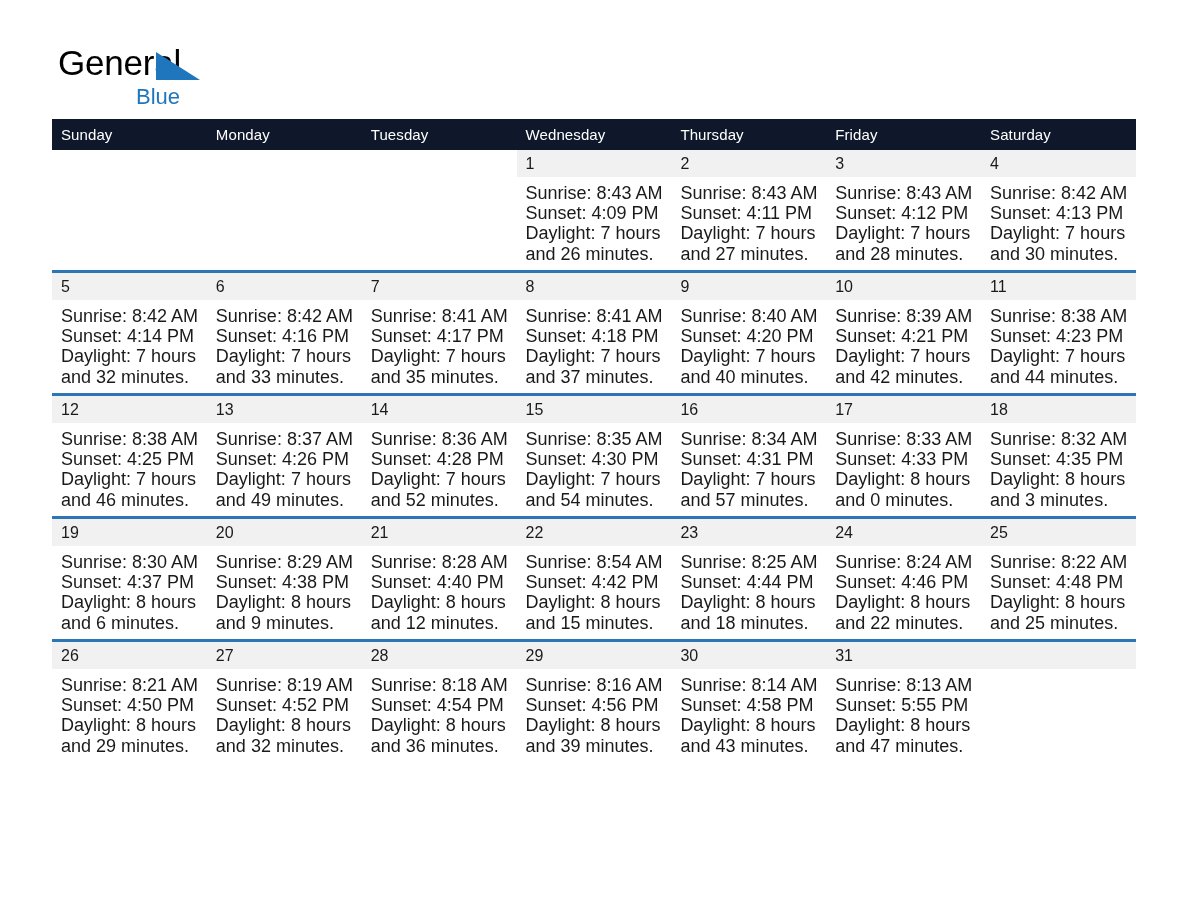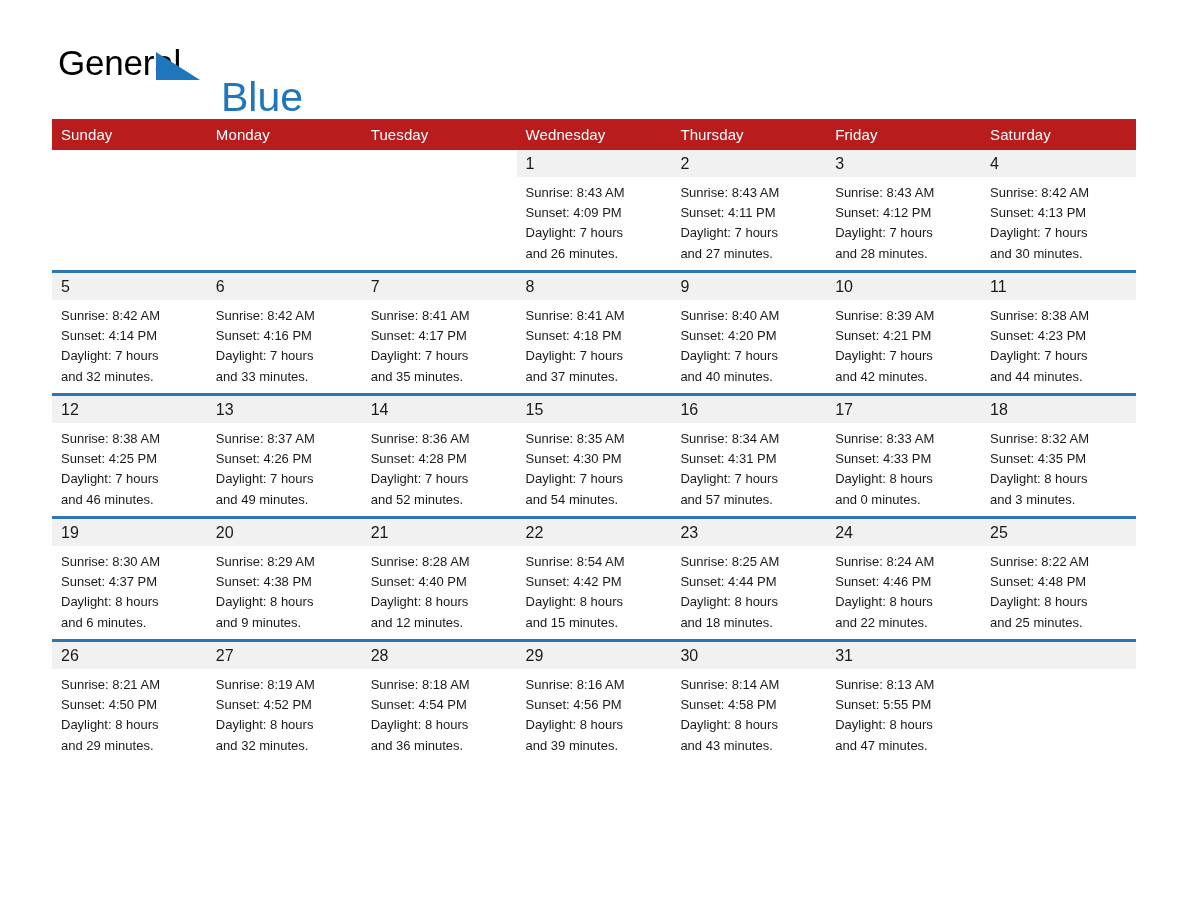--- a/index.html
+++ b/index.html
@@ -51,25 +51,24 @@
     top: 8px;
     width: 0;
     height: 0;
     border-left: 44px solid #1f76bc;
     border-top: 28px solid transparent;
   }
   .brand-line2 {
     display: block;
     margin-left: 78px;
     margin-top: -4px;
-    font-size: 41px;
+    font-size: 22px;
     line-height: 38px;
     color: #1f76bc;
     font-family: "Liberation Sans", sans-serif;
-    text-align: center;
   }
   .titles {
     text-align: right;
     padding-right: 0px;
   }
   .month-title {
     font-size: 41px;
     line-height: 48px;
     font-weight: normal;
     margin: 0;
@@ -85,21 +84,21 @@
   }
 
   
   .calendar {
     width: 1084px;
     margin-top: 9px;
     border-collapse: collapse;
     table-layout: fixed;
   }
   .calendar th {
-    background: #b91c1c;
+    background: #0f172a;
     color: #ffffff;
     font-weight: normal;
     font-size: 15px;
     text-align: left;
     padding: 7px 0 7px 9px;
     height: 17px;
     letter-spacing: 0.1px;
   }
   .calendar td {
     vertical-align: top;
@@ -121,21 +120,21 @@
     box-sizing: border-box;
   }
   .daynum {
     font-size: 16px;
     line-height: 27px;
     color: #1a1a1a;
     display: inline-block;
   }
   .cell-body {
     padding: 6px 8px 0 9px;
-    font-size: 13px;
+    font-size: 18px;
     line-height: 20.2px;
     color: #1a1a1a;
   }
   .cell-body div {
     white-space: nowrap;
   }
   .cell.empty .daynum-band {
     background: #f1f1f1;
   }
   .cell.blank .daynum-band {

